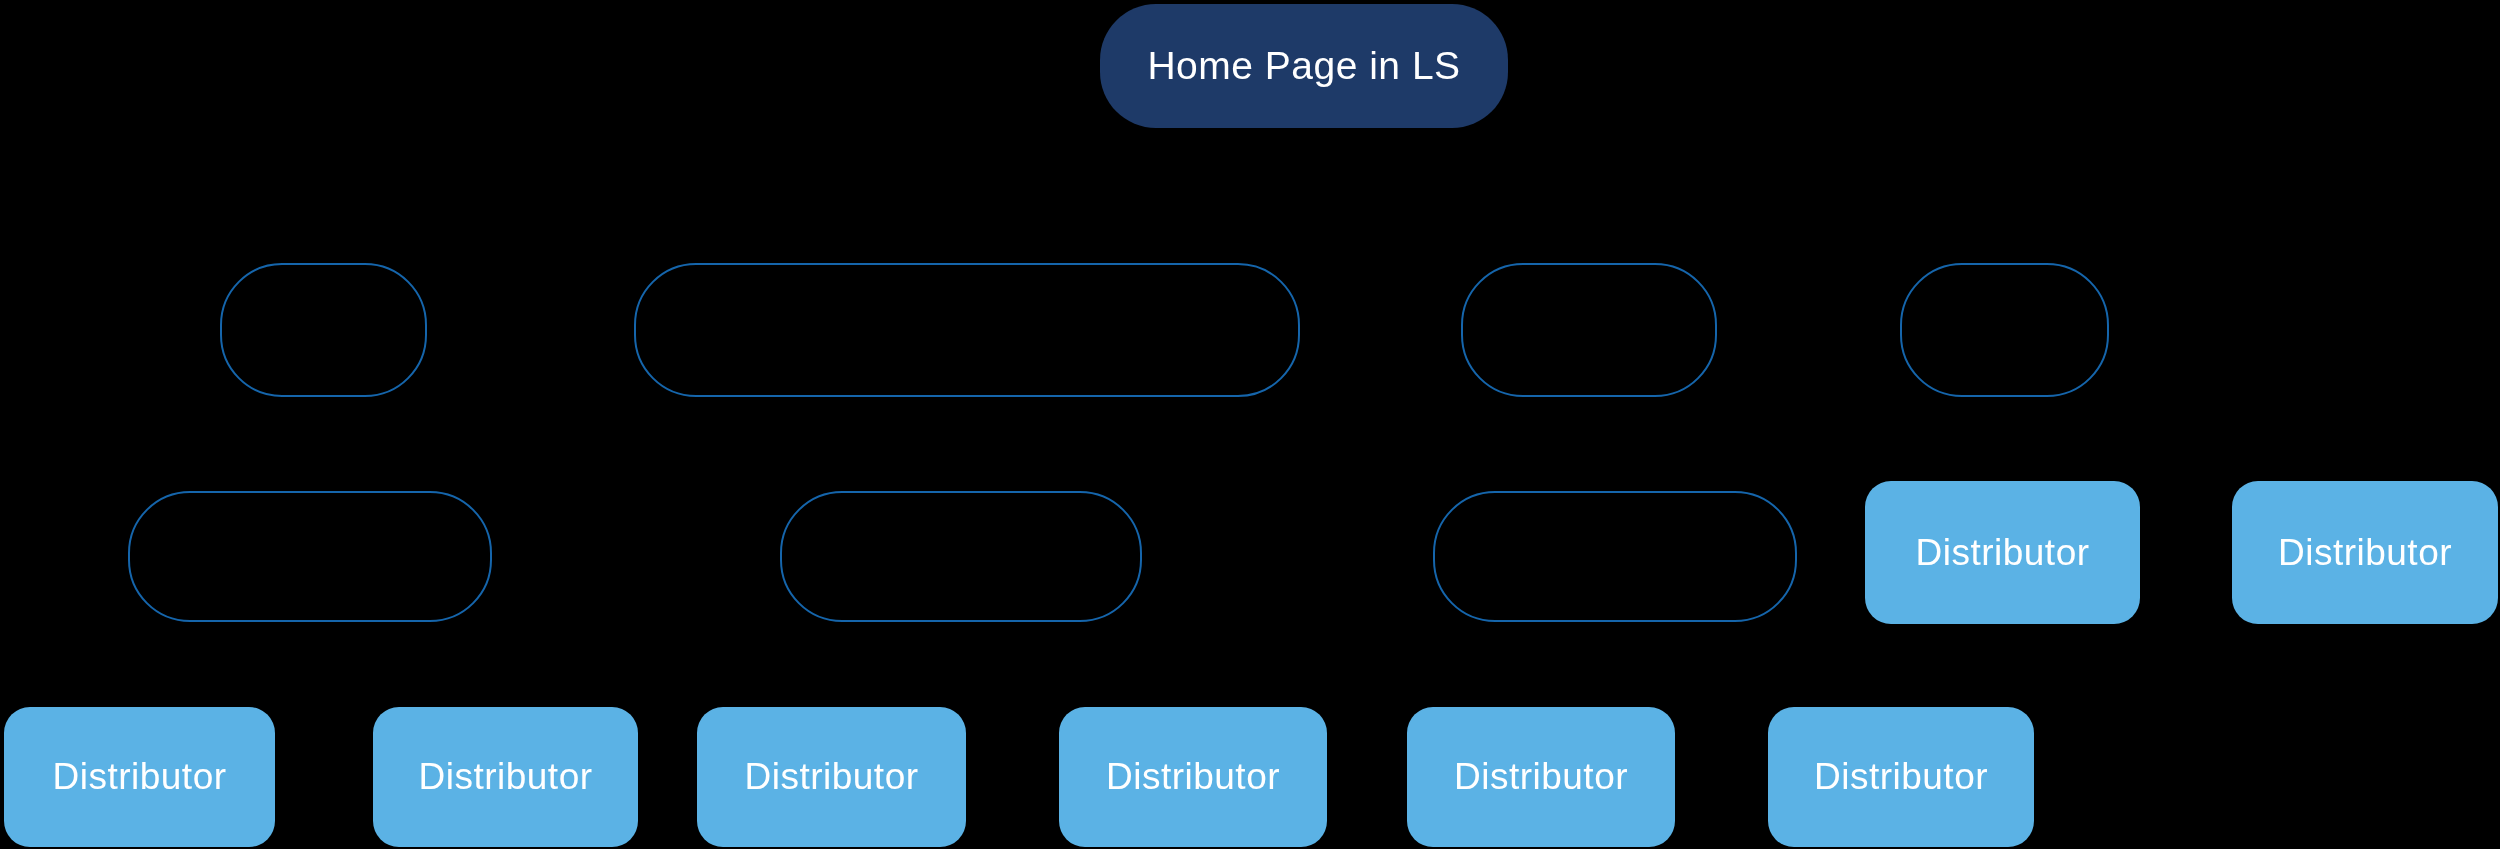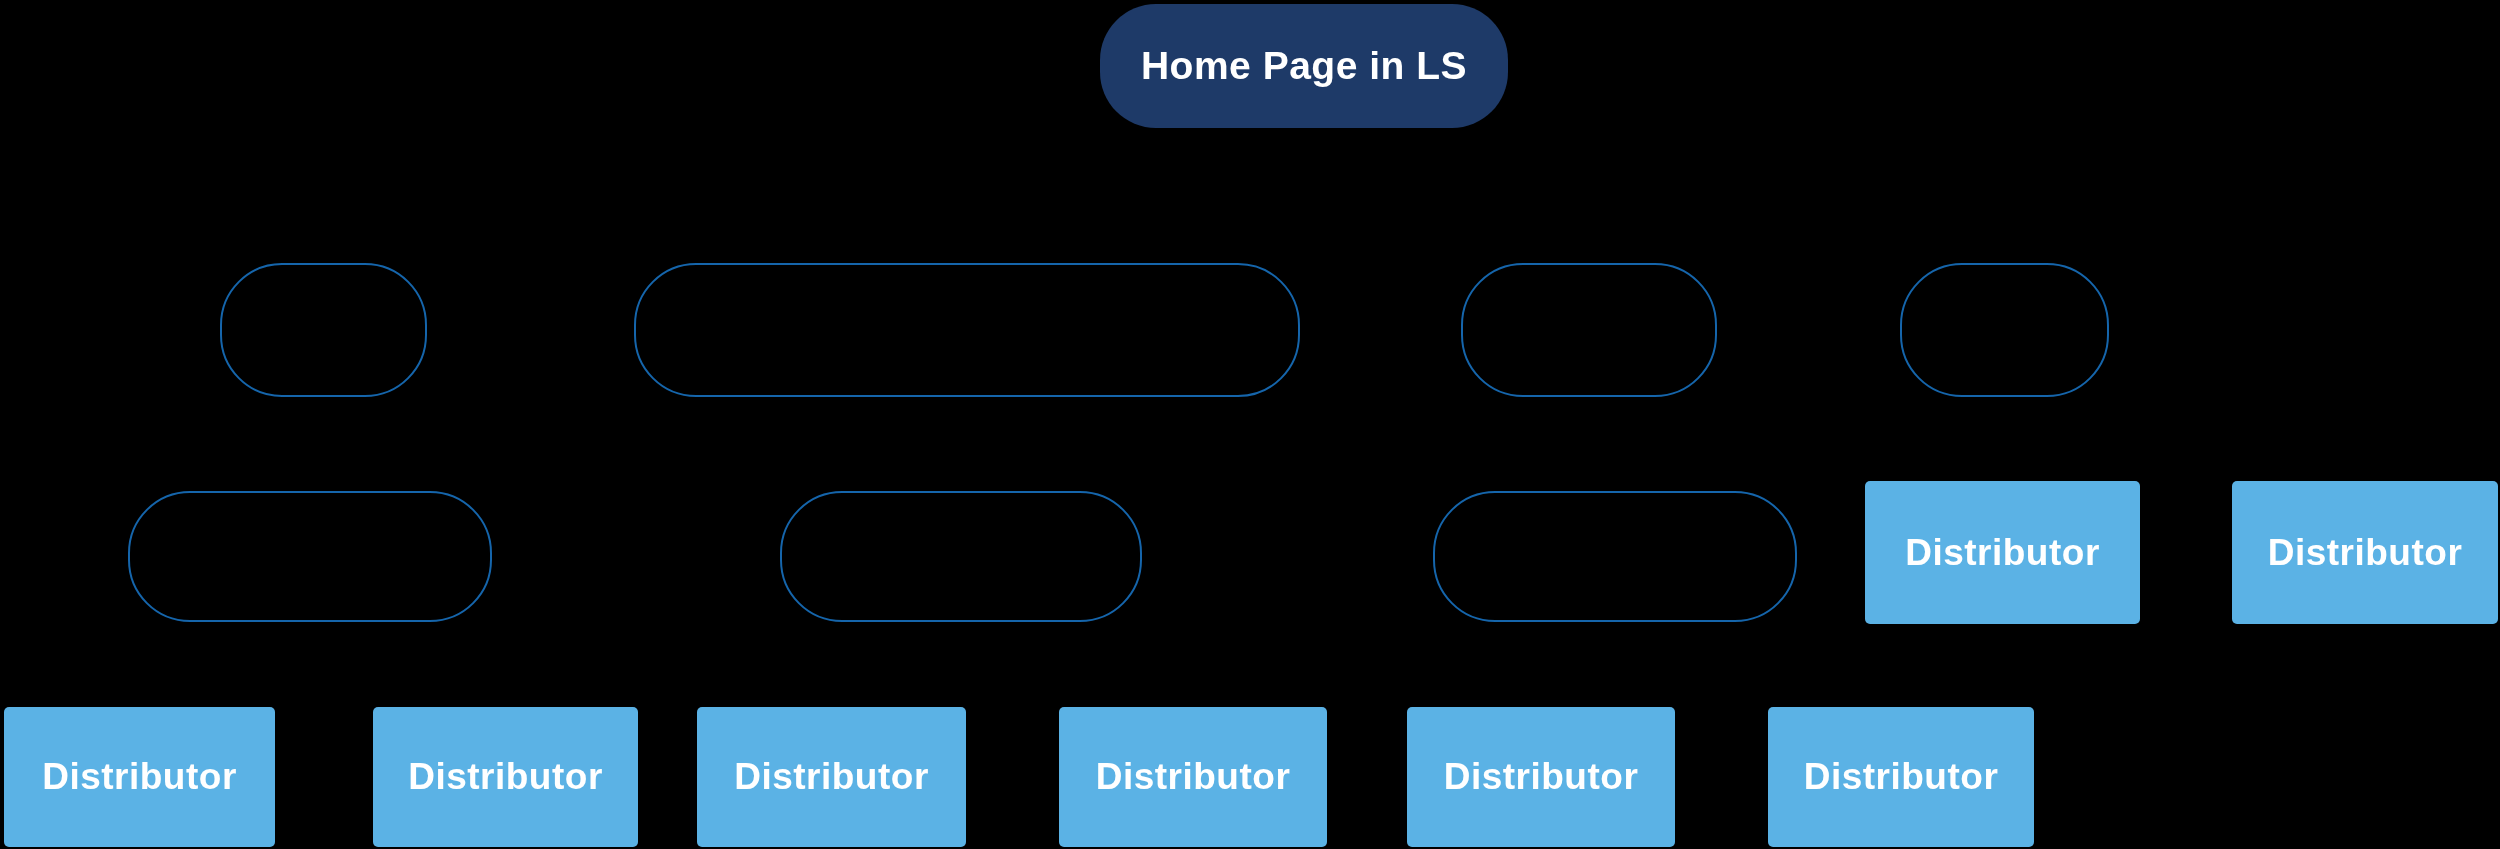--- a/index.html
+++ b/index.html
@@ -15,37 +15,36 @@
     overflow: hidden;
     font-family: "Liberation Sans", sans-serif;
   }
   .node {
     position: absolute;
     display: flex;
     align-items: center;
     justify-content: center;
     box-sizing: border-box;
     white-space: nowrap;
-    font-weight: bold;
   }
   .node--navy {
     background: var(--node-fill-navy, #1e3a68);
     border-radius: 56px;
     color: var(--node-text, #ffffff);
     font-size: 39px;
     letter-spacing: 0.5px;
   }
   .node--outline {
     background: transparent;
     border: 2px solid var(--node-outline-blue, #1565ab);
     border-radius: 62px;
   }
   .node--blue {
     background: var(--node-fill-light-blue, #5bb2e5);
-    border-radius: 5px;
+    border-radius: 26px;
     color: var(--node-text, #ffffff);
     font-size: 37px;
     letter-spacing: 0.5px;
   }
   .node-label {
     pointer-events: none;
   }
 </style>
 </head>
 <body style="background: rgb(0, 0, 0);">

